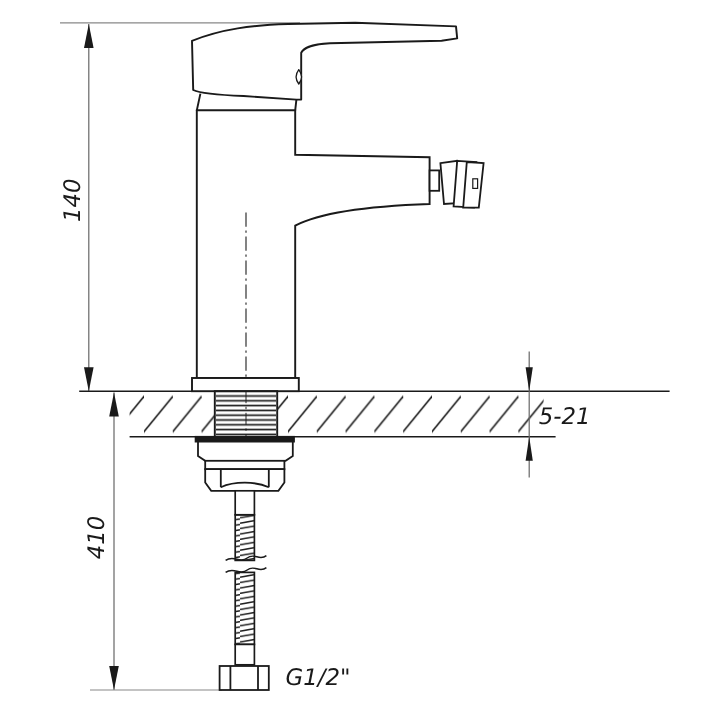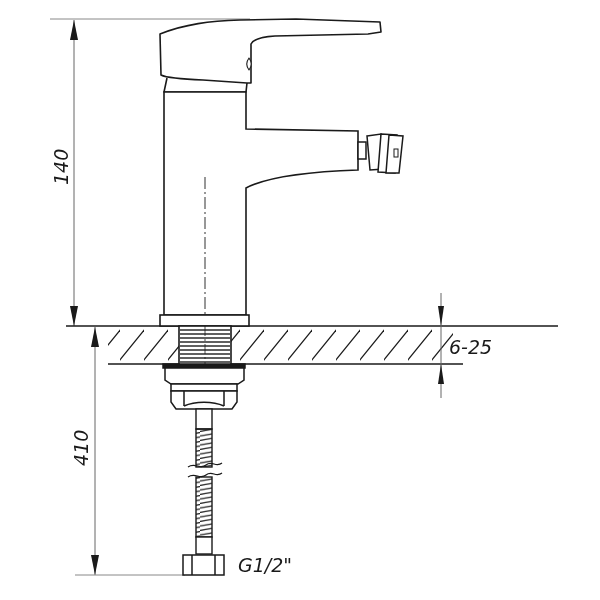--- a/index.html
+++ b/index.html
@@ -111,15 +111,15 @@
   </g>
 
   <g fill="#fff" stroke="#1a1a1a" stroke-width="1.5">
     <rect x="183" y="555" width="41" height="20"></rect>
     <line x1="192" y1="555" x2="192" y2="575"></line>
     <line x1="215" y1="555" x2="215" y2="575"></line>
   </g>
 </svg>
 
 <div class="dim-label rot" style="left:52px; top:185px;">140</div>
-<div class="dim-label" style="left:449px; top:338px;">6-25</div>
+<div class="dim-label" style="left:449px; top:338px;">5-21</div>
 <div class="dim-label rot" style="left:72px; top:466px;">410</div>
 <div class="dim-label" style="left:238px; top:556px;">G1/2"</div>
 
 </body></html>

